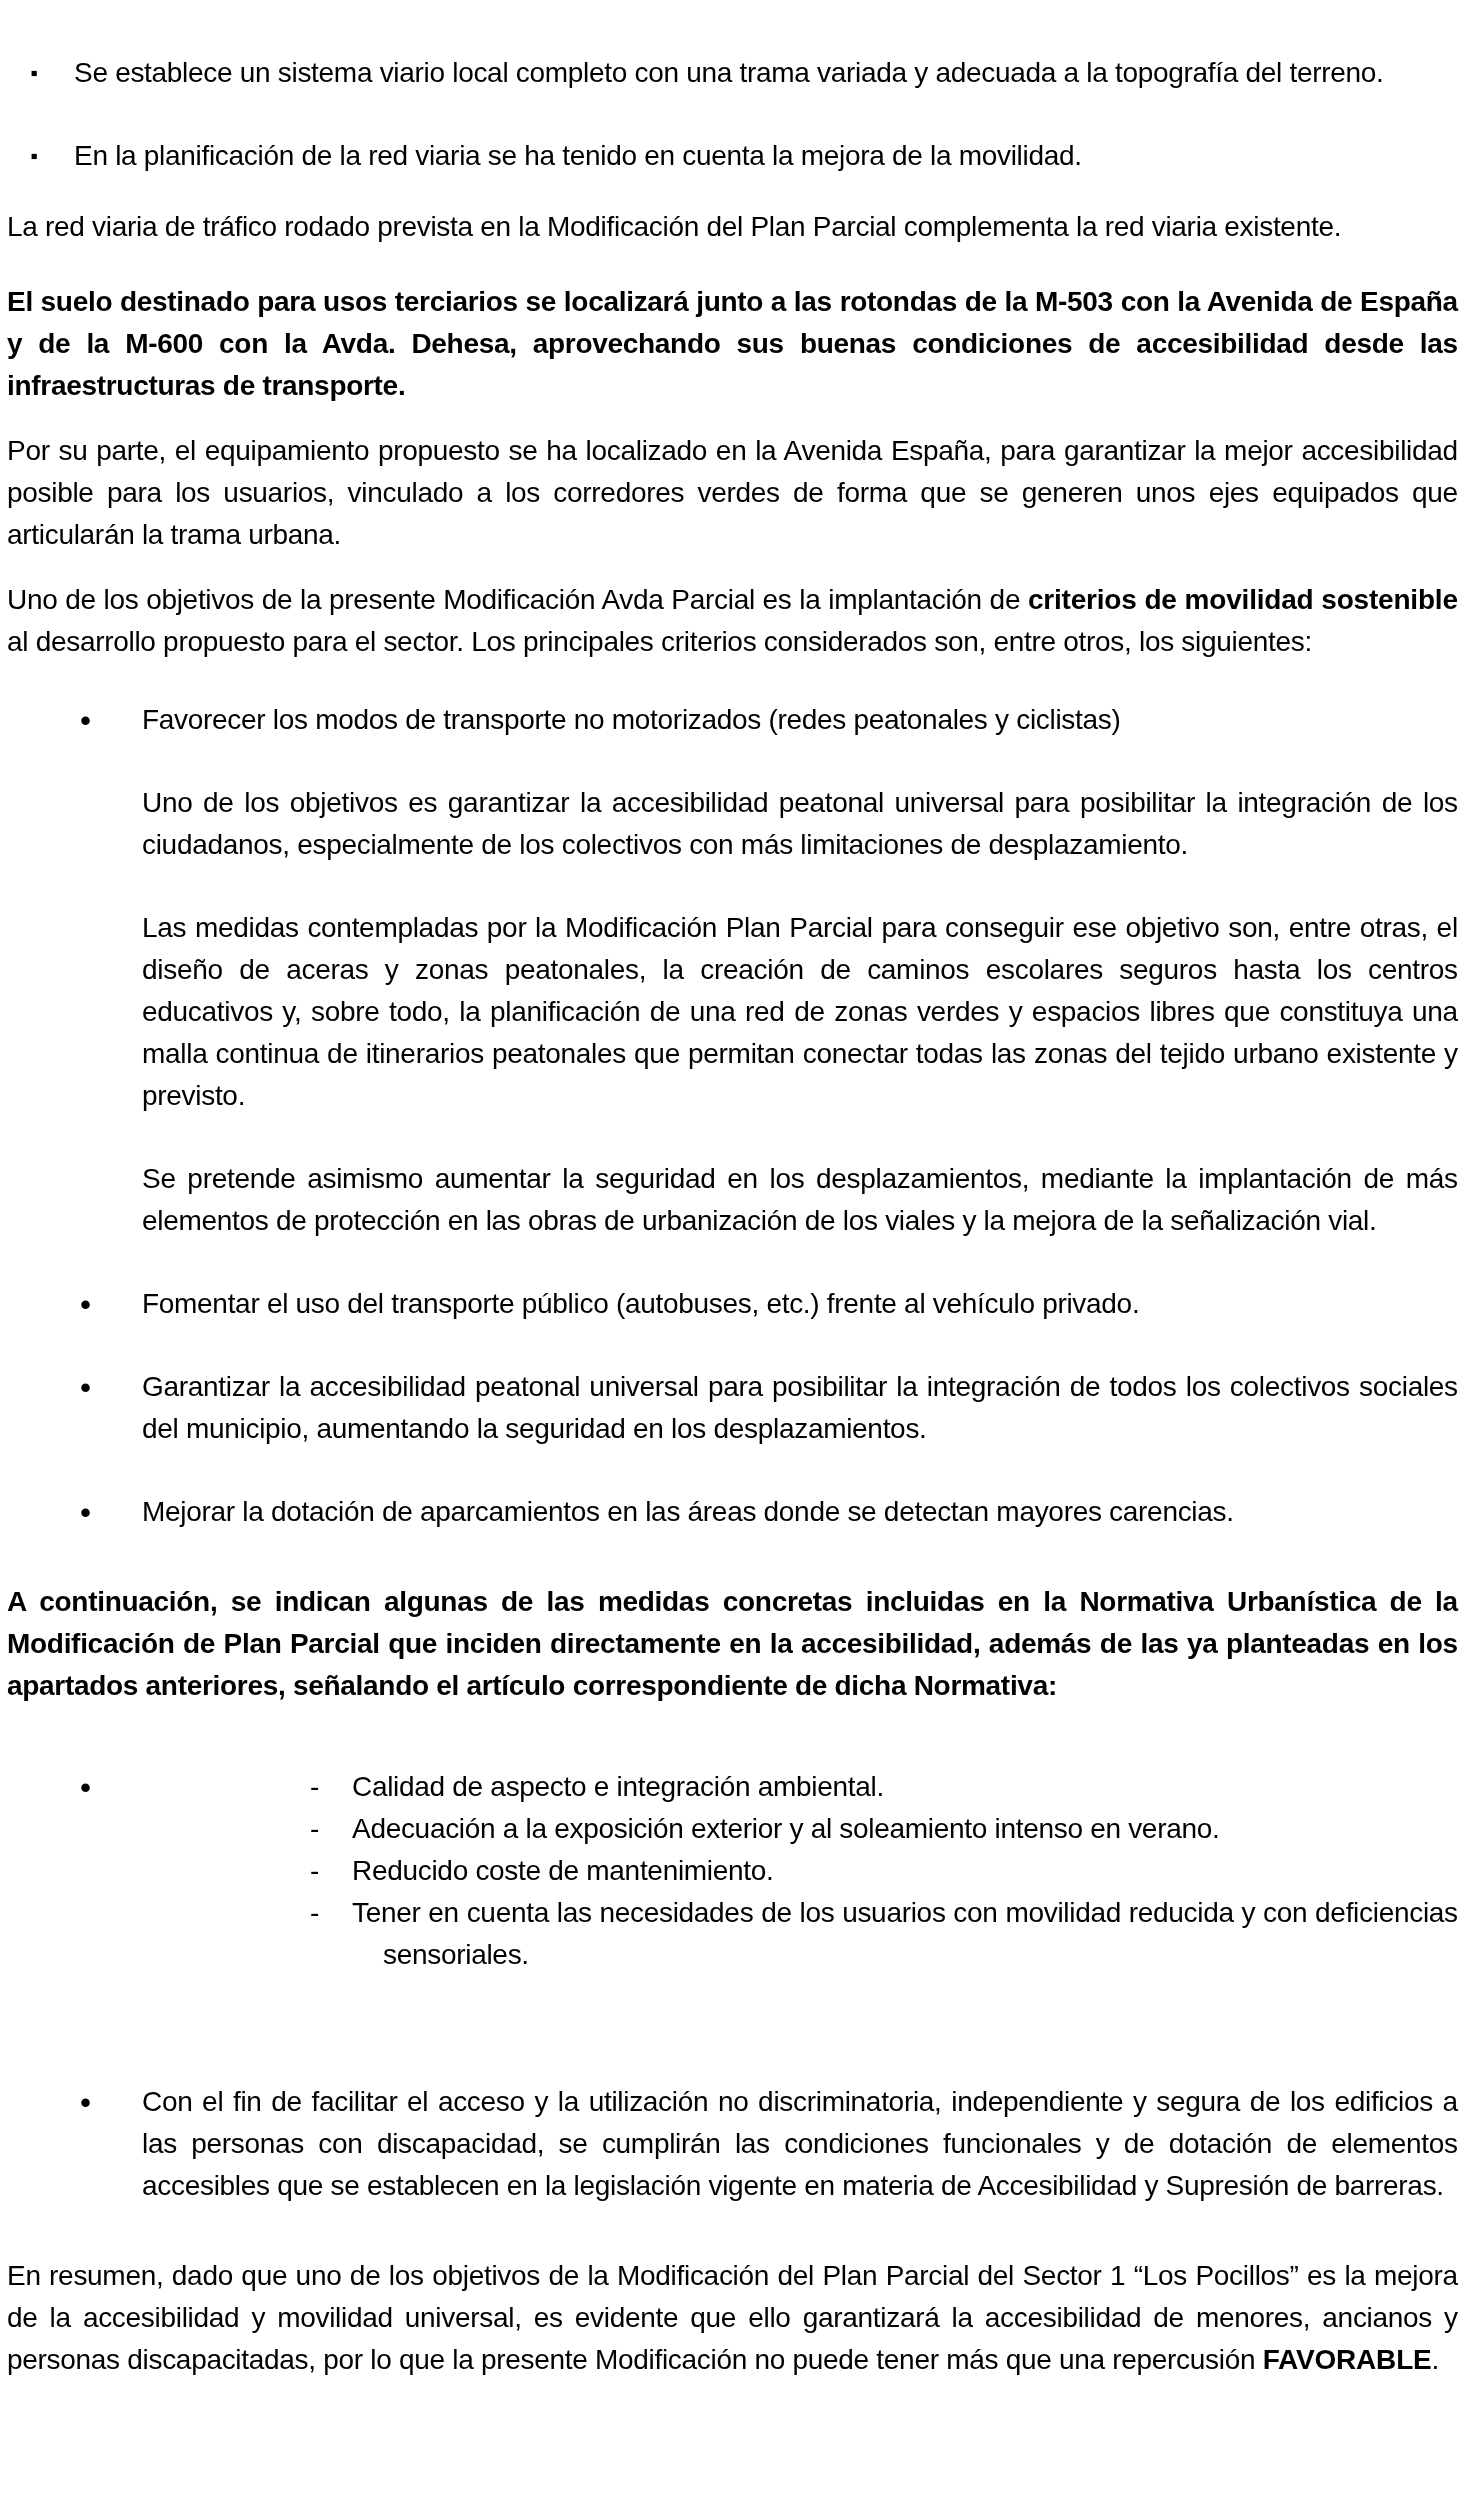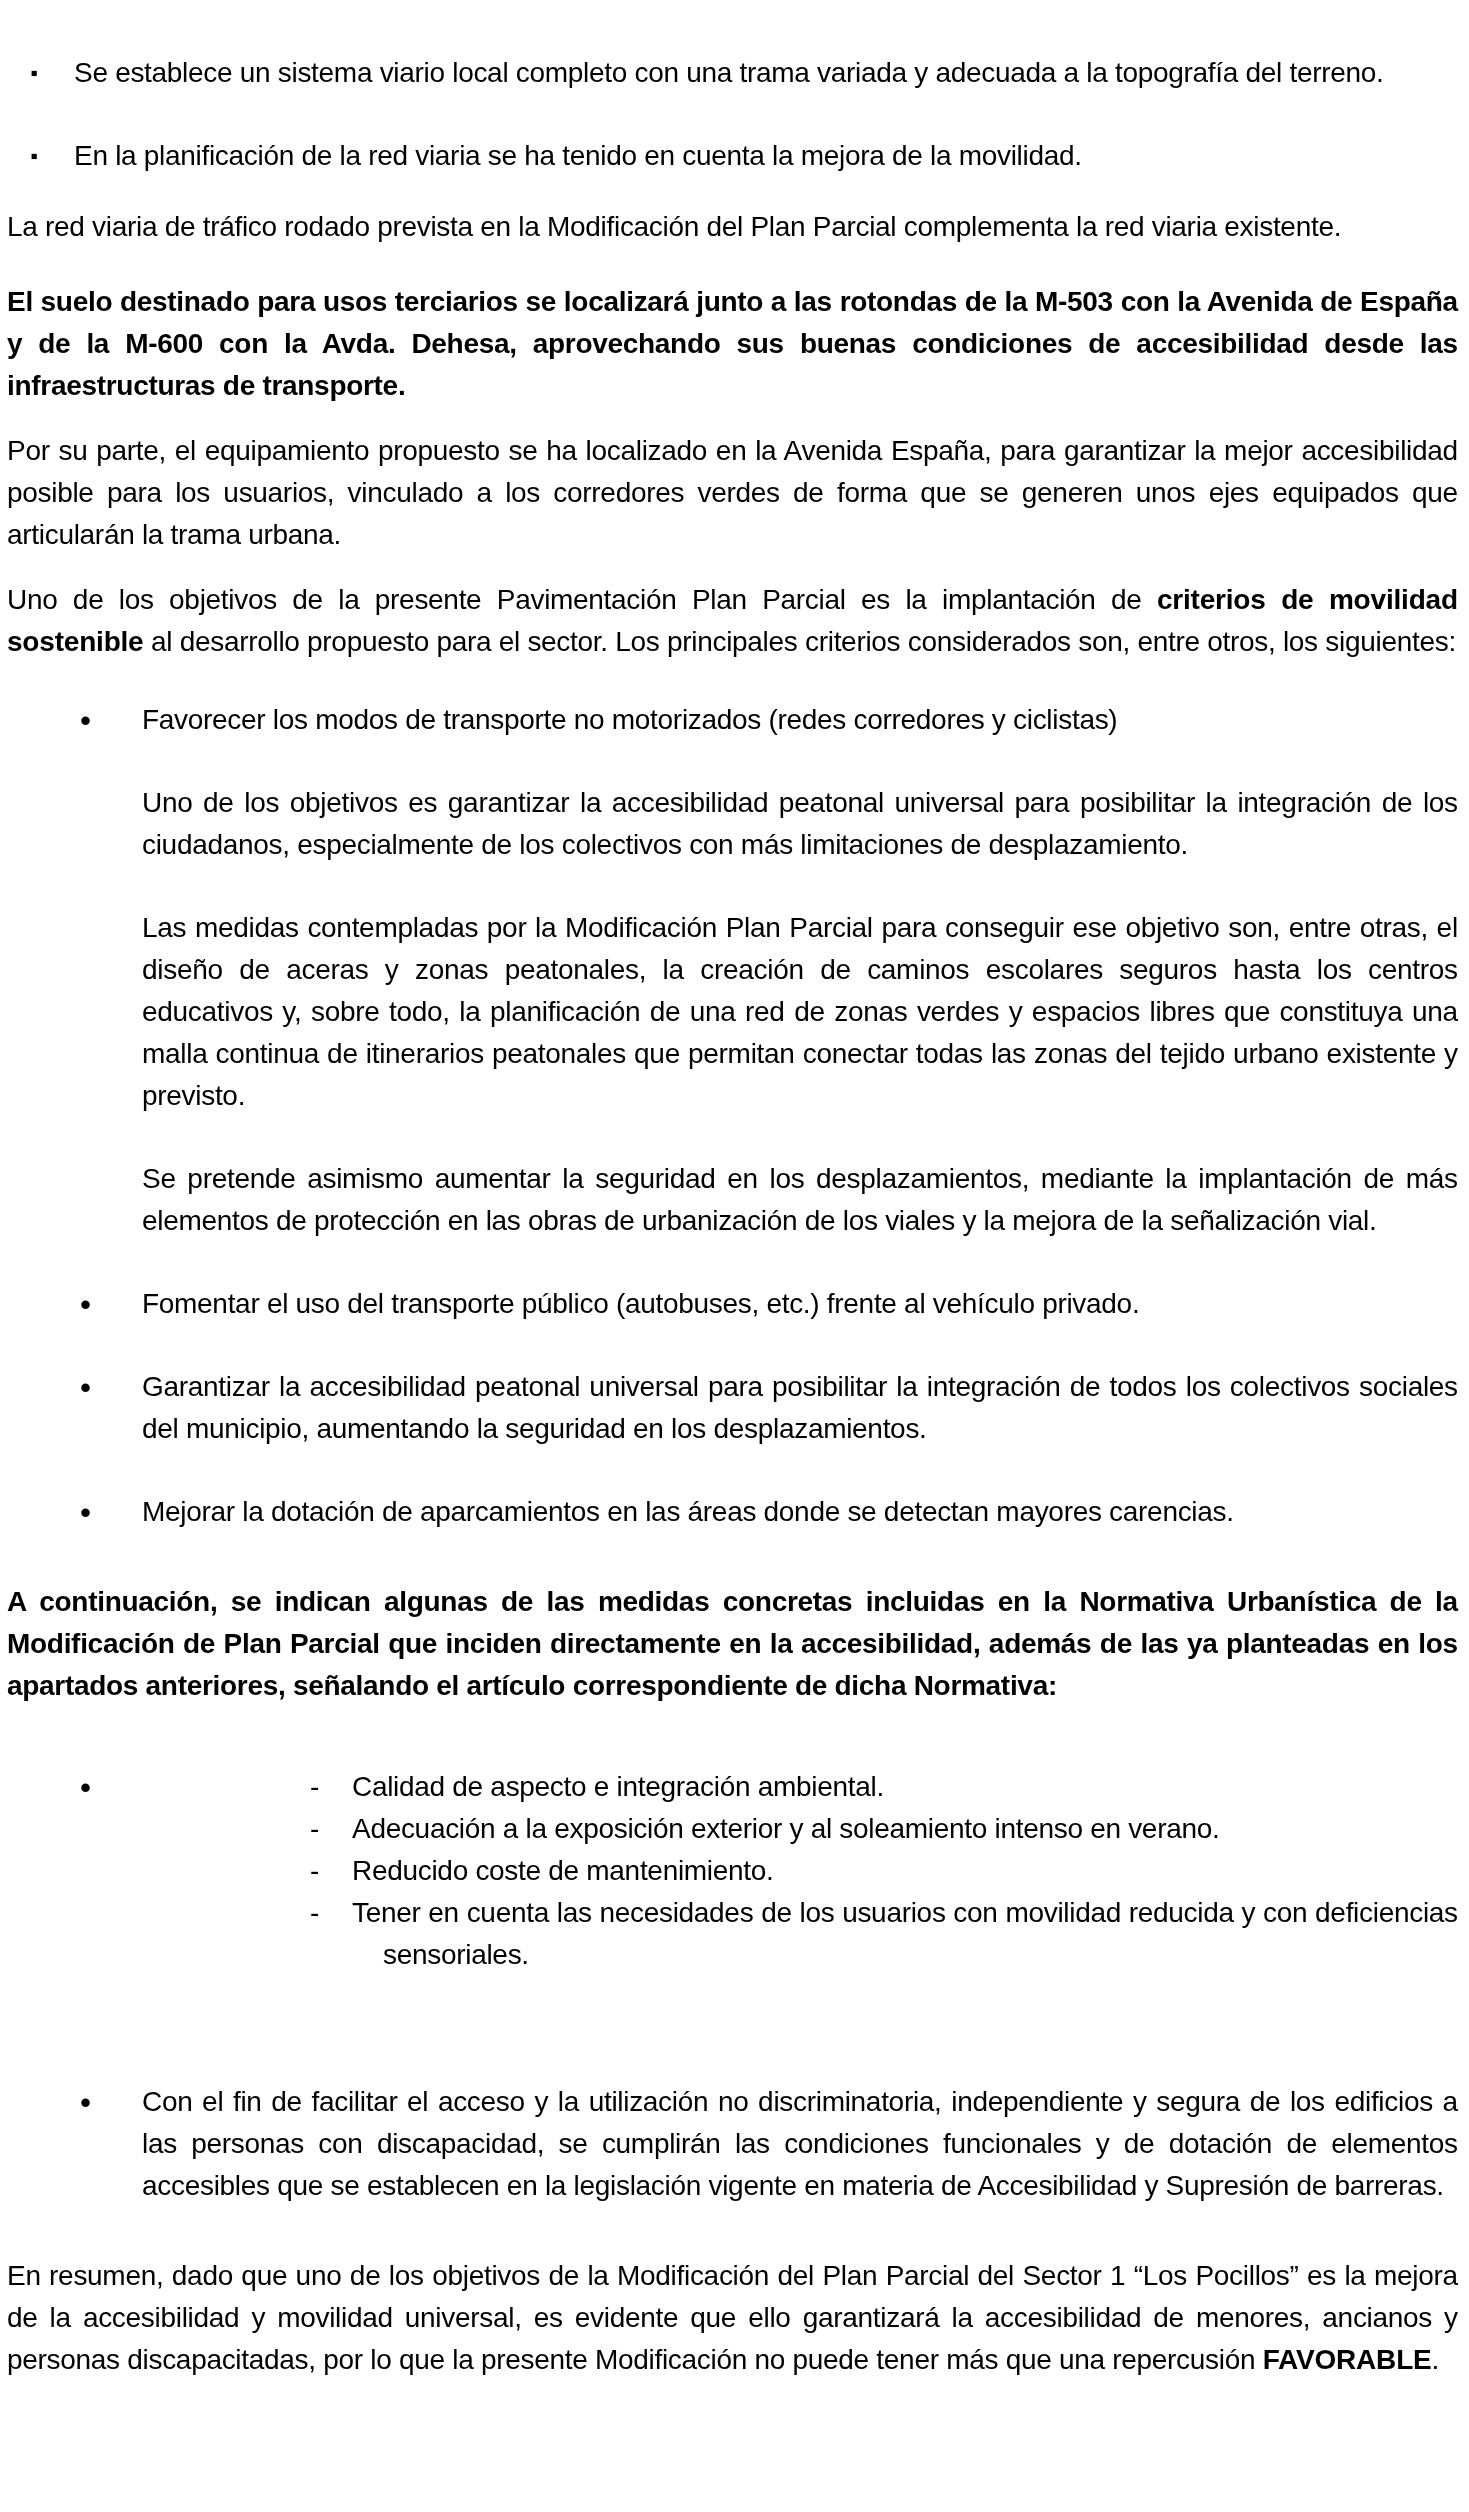--- a/index.html
+++ b/index.html
@@ -97,26 +97,26 @@
       <span class="just" style="display:block">En la planificación de la red viaria se ha tenido en cuenta la mejora de la movilidad.</span>
     </li>
   </ul>
 
   <p class="just m-p1">La red viaria de tráfico rodado prevista en la Modificación del Plan Parcial complementa la red viaria existente.</p>
 
   <p class="just m-p2">El suelo destinado para usos terciarios se localizará junto a las rotondas de la M-503 con la Avenida de España y de la M-600 con la Avda. Dehesa, aprovechando sus buenas condiciones de accesibilidad desde las infraestructuras de transporte.</p>
 
   <p class="just m-p3">Por su parte, el equipamiento propuesto se ha localizado en la Avenida España, para garantizar la mejor accesibilidad posible para los usuarios, vinculado a los corredores verdes de forma que se generen unos ejes equipados que articularán la trama urbana.</p>
 
-  <p class="just m-p4"><span>Uno de los objetivos de la presente Pavimentación Plan Parcial es la implantación de </span><strong>criterios de movilidad sostenible</strong><span> al desarrollo propuesto para el sector. Los principales criterios considerados son, entre otros, los siguientes:</span></p>
+  <p class="just m-p4"><span>Uno de los objetivos de la presente Modificación Avda Parcial es la implantación de </span><strong>criterios de movilidad sostenible</strong><span> al desarrollo propuesto para el sector. Los principales criterios considerados son, entre otros, los siguientes:</span></p>
 
   <ul class="dot-list m-list1">
     <li>
       <span class="dot-marker">•</span>
-      <div>Favorecer los modos de transporte no motorizados (redes corredores y ciclistas)</div>
+      <div>Favorecer los modos de transporte no motorizados (redes peatonales y ciclistas)</div>
       <div class="just">Uno de los objetivos es garantizar la accesibilidad peatonal universal para posibilitar la integración de los ciudadanos, especialmente de los colectivos con más limitaciones de desplazamiento.</div>
       <div class="just">Las medidas contempladas por la Modificación Plan Parcial para conseguir ese objetivo son, entre otras, el diseño de aceras y zonas peatonales, la creación de caminos escolares seguros hasta los centros educativos y, sobre todo, la planificación de una red de zonas verdes y espacios libres que constituya una malla continua de itinerarios peatonales que permitan conectar todas las zonas del tejido urbano existente y previsto.</div>
       <div class="just">Se pretende asimismo aumentar la seguridad en los desplazamientos, mediante la implantación de más elementos de protección en las obras de urbanización de los viales y la mejora de la señalización vial.</div>
     </li>
     <li>
       <span class="dot-marker">•</span>
       <span class="just" style="display:block">Fomentar el uso del transporte público (autobuses, etc.) frente al vehículo privado.</span>
     </li>
     <li>
       <span class="dot-marker">•</span>

